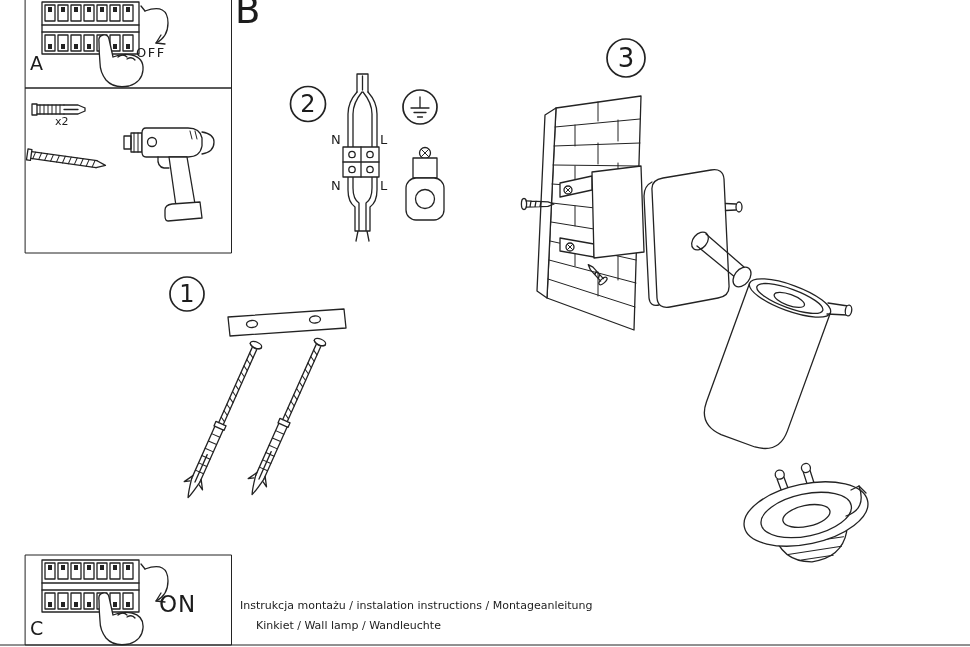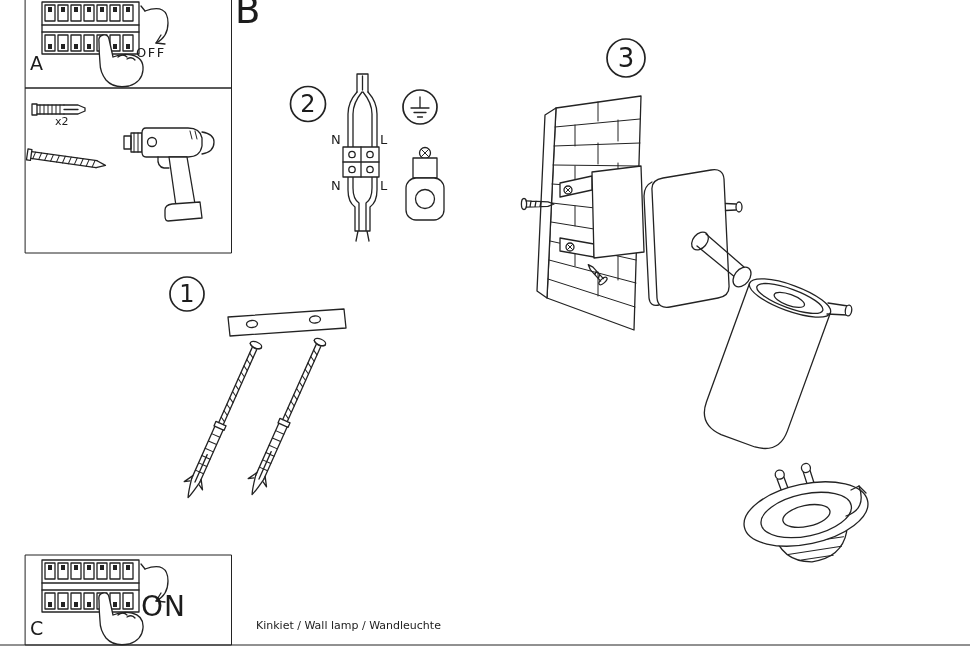--- a/index.html
+++ b/index.html
@@ -230,17 +230,18 @@
 <span class="t" style="left:136px;top:46px;font-size:13px;letter-spacing:1.5px">OFF</span>
 
 <span class="t small" style="left:55px;top:116px">x2</span>
 
 <span class="t" style="left:331px;top:133px;font-size:13px">N</span>
 <span class="t" style="left:380px;top:133px;font-size:13px">L</span>
 <span class="t" style="left:331px;top:179px;font-size:13px">N</span>
 <span class="t" style="left:380px;top:179px;font-size:13px">L</span>
 
 <span class="t" style="left:30px;top:619px;font-size:19px">C</span>
-<span class="t" style="left:141px;top:593px;font-size:28px;letter-spacing:1px">ON</span>
-
+<span class="t" style="left:159px;top:593px;font-size:23px;letter-spacing:1px">ON</span>
+
+<span class="t small" style="left:240px;top:600px">Instrukcja montażu / instalation instructions / Montageanleitung</span>
 <span class="t small" style="left:256px;top:620px">Kinkiet / Wall lamp / Wandleuchte</span>
 
 </div>
 
 </body></html>

